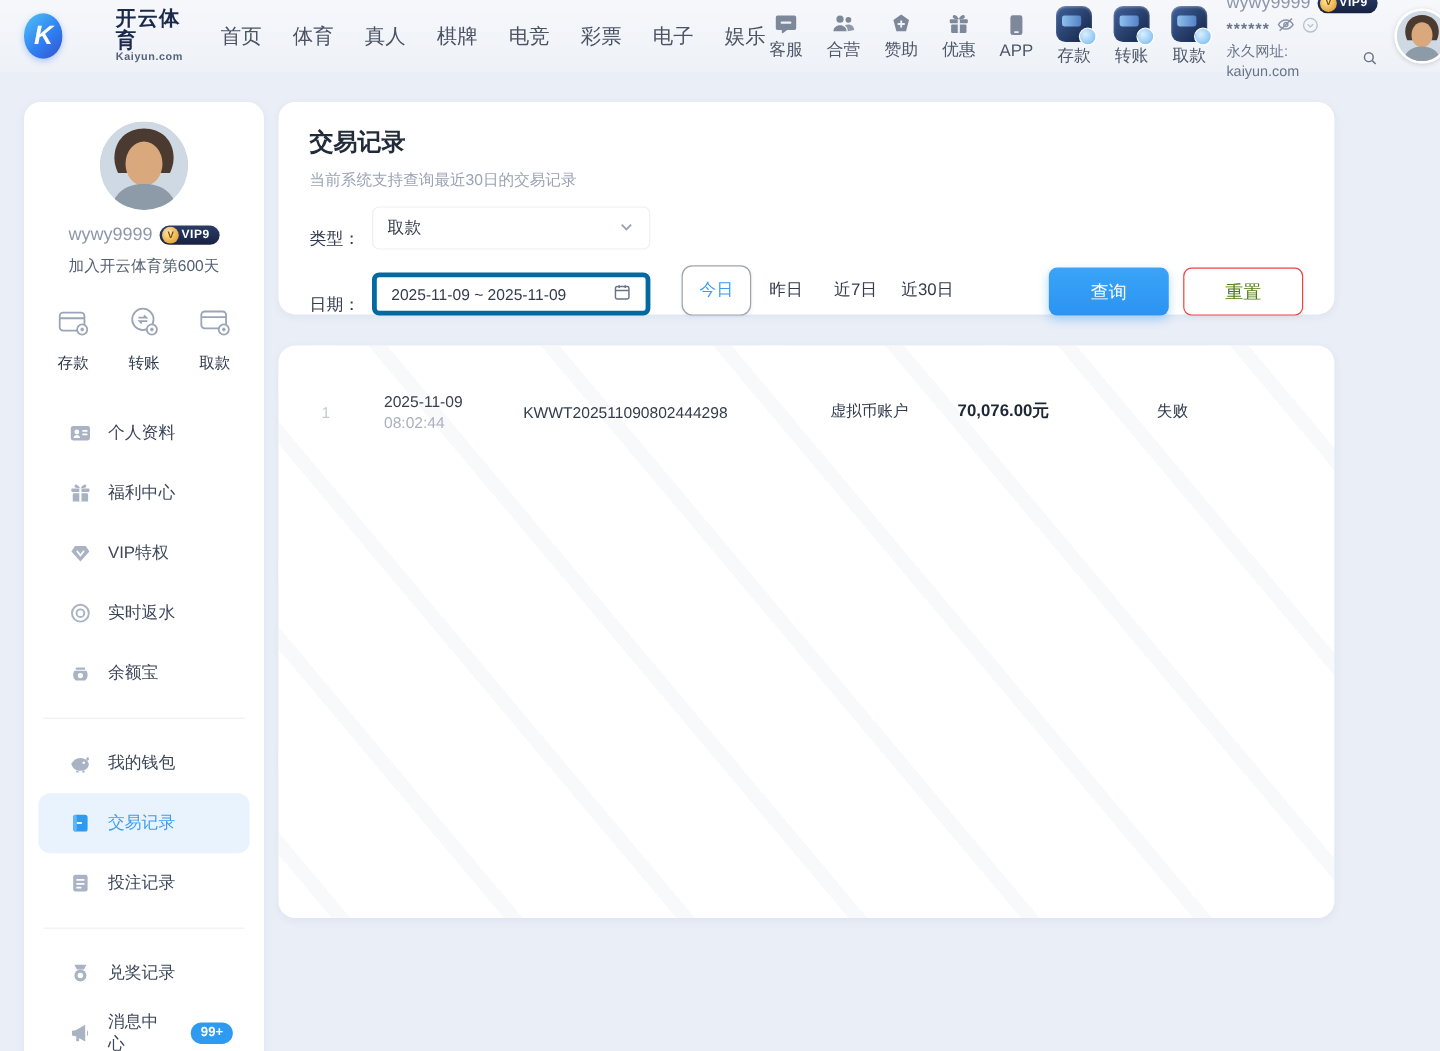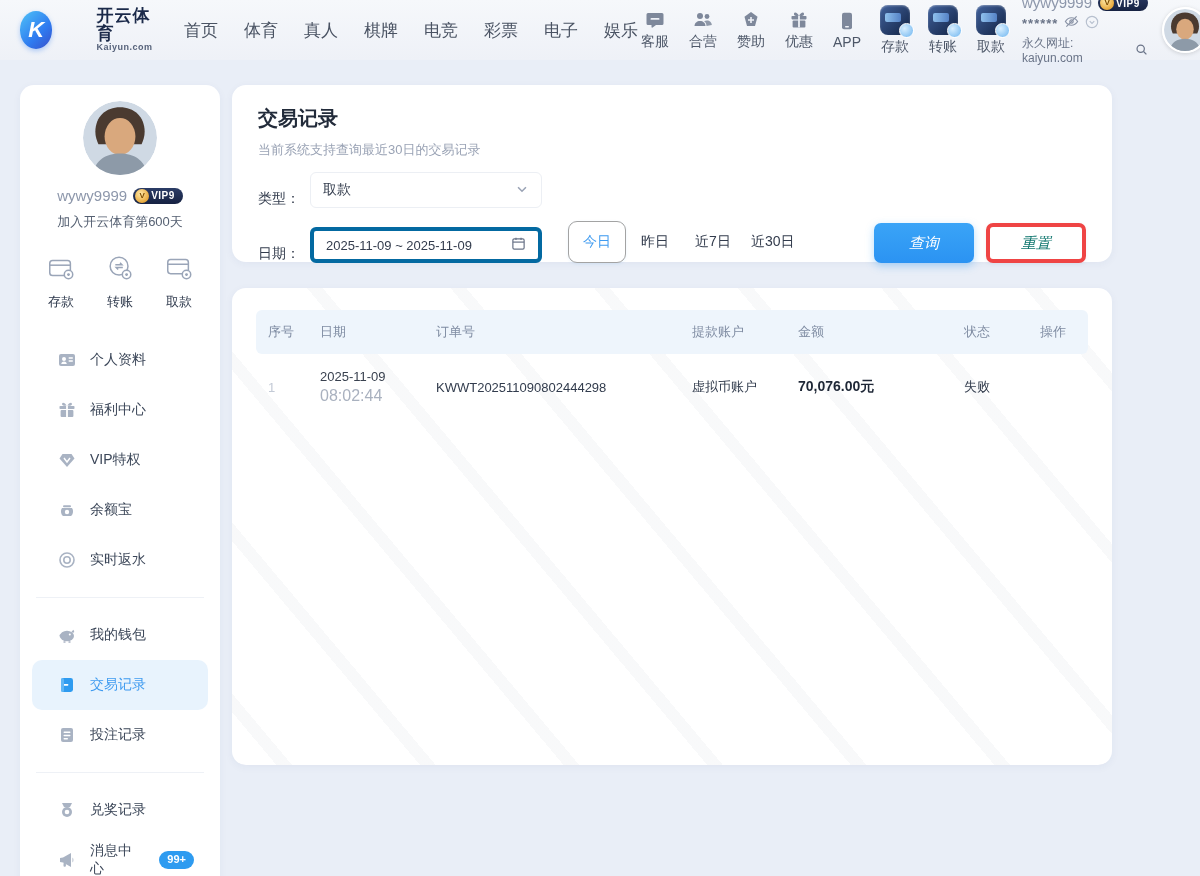--- a/index.html
+++ b/index.html
@@ -127,41 +127,41 @@
     display:flex; align-items:center; justify-content:space-between;
     padding:0 12px; font-size:13px; color:#333c4d; cursor:pointer; background:#fff;
   }
   .presets{ display:flex; align-items:center; margin-left:26px; }
   .preset{
     min-width:58px; height:42px; display:flex; align-items:center; justify-content:center;
     font-size:14px; color:#333c4d; cursor:pointer; padding:0 8px; border:1px solid transparent;
   }
   .preset.active{ border:1px solid #a3a3a3; border-radius:9px; color:#3f9bf0; background:#fff;
     box-shadow:0 1px 3px rgba(63,155,240,.10);}
-  .btns{ margin-left:auto; display:flex; gap:12px;font-style:italic; }
+  .btns{ margin-left:auto; display:flex; gap:12px; }
   .btn{ width:100px; height:40px; border-radius:7px; display:flex; align-items:center; justify-content:center;
     font-size:15px; cursor:pointer; }
   .btn-primary{ background:linear-gradient(180deg,#3aa4f7,#2b93f2); color:#fff; box-shadow:0 3px 8px rgba(46,155,240,.35);}
-  .btn-ghost{ background:#fff; color:#0f766e; border:4px solid #ef4444; box-shadow:0 1px 4px rgba(30,60,110,.06);}
+  .btn-ghost{ background:#fff; color:#4d7c0f; border:1px solid #ef4444; box-shadow:0 1px 4px rgba(30,60,110,.06);}
   
   .thead{
     display:grid; grid-template-columns:52px 116px 256px 106px 166px 76px 1fr;
     background:#eef5fc; border-radius:6px; height:44px; align-items:center;
     font-size:13px; color:#7f8ca2; position:relative; z-index:1;
   }
   .thead > div{ padding-left:12px; }
   .trow{
     display:grid; grid-template-columns:52px 116px 256px 106px 166px 76px 1fr;
     min-height:66px; align-items:center; font-size:13px; color:#323c4d;
     position:relative; z-index:1;
   }
   .trow > div{ padding-left:12px; }
   .cell-index{ color:#c3cad6; }
   .cell-date .d{ font-size:13px; color:#39414f; }
-  .cell-date .t{ font-size:16px; color:#a9b1bf; margin-top:3px; }
+  .cell-date .t{ font-size:13px; color:#a9b1bf; margin-top:3px; }
   .cell-amount{ font-weight:bold; color:#1e2736; font-size:14px; }
 </style>
 </head>
 <body>
 
 <header class="topbar">
   <div class="logo">
     <div class="logo-mark">K</div>
     <div class="logo-text">
       <span class="logo-brand">开云体育</span>
@@ -371,36 +371,36 @@
       <span class="micon">
         <svg width="18" height="18" viewBox="0 0 18 18">
             <path d="M9 16L1.5 7.5 4.5 3h9l3 4.5z" fill="#a9b3c3"></path>
             <path d="M6 7l3 4 3-4" stroke="#fff" stroke-width="1.4" fill="none"></path>
           </svg>
       </span>
       <span>VIP特权</span>
     </div>
     <div class="menu-item">
       <span class="micon">
+        <svg width="18" height="18" viewBox="0 0 18 18" fill="none" stroke="#a9b3c3" stroke-width="1.6">
+            <circle cx="9" cy="9" r="7"></circle>
+            <circle cx="9" cy="9" r="3.2"></circle>
+          </svg>
+      </span>
+      <span>实时返水</span>
+    </div>
+    <div class="menu-item">
+      <span class="micon">
         <svg width="18" height="18" viewBox="0 0 18 18">
             <path d="M4 7h10c1.5 2 1.5 6-1 8H5C2.5 13 2.5 9 4 7z" fill="#a9b3c3"></path>
             <rect x="5" y="4.2" width="8" height="2" rx="1" fill="#a9b3c3"></rect>
             <circle cx="9" cy="11" r="2.2" fill="#fff"></circle>
           </svg>
       </span>
       <span>余额宝</span>
-    </div>
-    <div class="menu-item">
-      <span class="micon">
-        <svg width="18" height="18" viewBox="0 0 18 18" fill="none" stroke="#a9b3c3" stroke-width="1.6">
-            <circle cx="9" cy="9" r="7"></circle>
-            <circle cx="9" cy="9" r="3.2"></circle>
-          </svg>
-      </span>
-      <span>实时返水</span>
     </div>
 
     <div class="menu-divider"></div>
 
     <div class="menu-item">
       <span class="micon">
         <svg width="18" height="18" viewBox="0 0 18 18" fill="#a9b3c3">
             <ellipse cx="9" cy="10" rx="7" ry="5.3"></ellipse>
             <path d="M3 8l-1.6 1 .6 2.4L4 11.6zM13.5 5.5l2-1.8.8 2.2-1.4 1.2z"></path>
             <circle cx="11.8" cy="8.6" r="1" fill="#fff"></circle>
@@ -493,29 +493,20 @@
       <div class="preset">近30日</div>
     </div>
     <div class="btns">
       <div class="btn btn-primary">查询</div>
       <div class="btn btn-ghost">重置</div>
     </div>
   </div>
 </section>
 
 <section class="table-card">
-  <div class="thead">
-    <div>序号</div>
-    <div>日期</div>
-    <div>订单号</div>
-    <div>提款账户</div>
-    <div>金额</div>
-    <div>状态</div>
-    <div>操作</div>
-  </div>
   <div class="trow">
     <div class="cell-index">1</div>
     <div class="cell-date">
       <div class="d">2025-11-09</div>
       <div class="t">08:02:44</div>
     </div>
     <div>KWWT202511090802444298</div>
     <div>虚拟币账户</div>
     <div class="cell-amount">70,076.00元</div>
     <div>失败</div>

